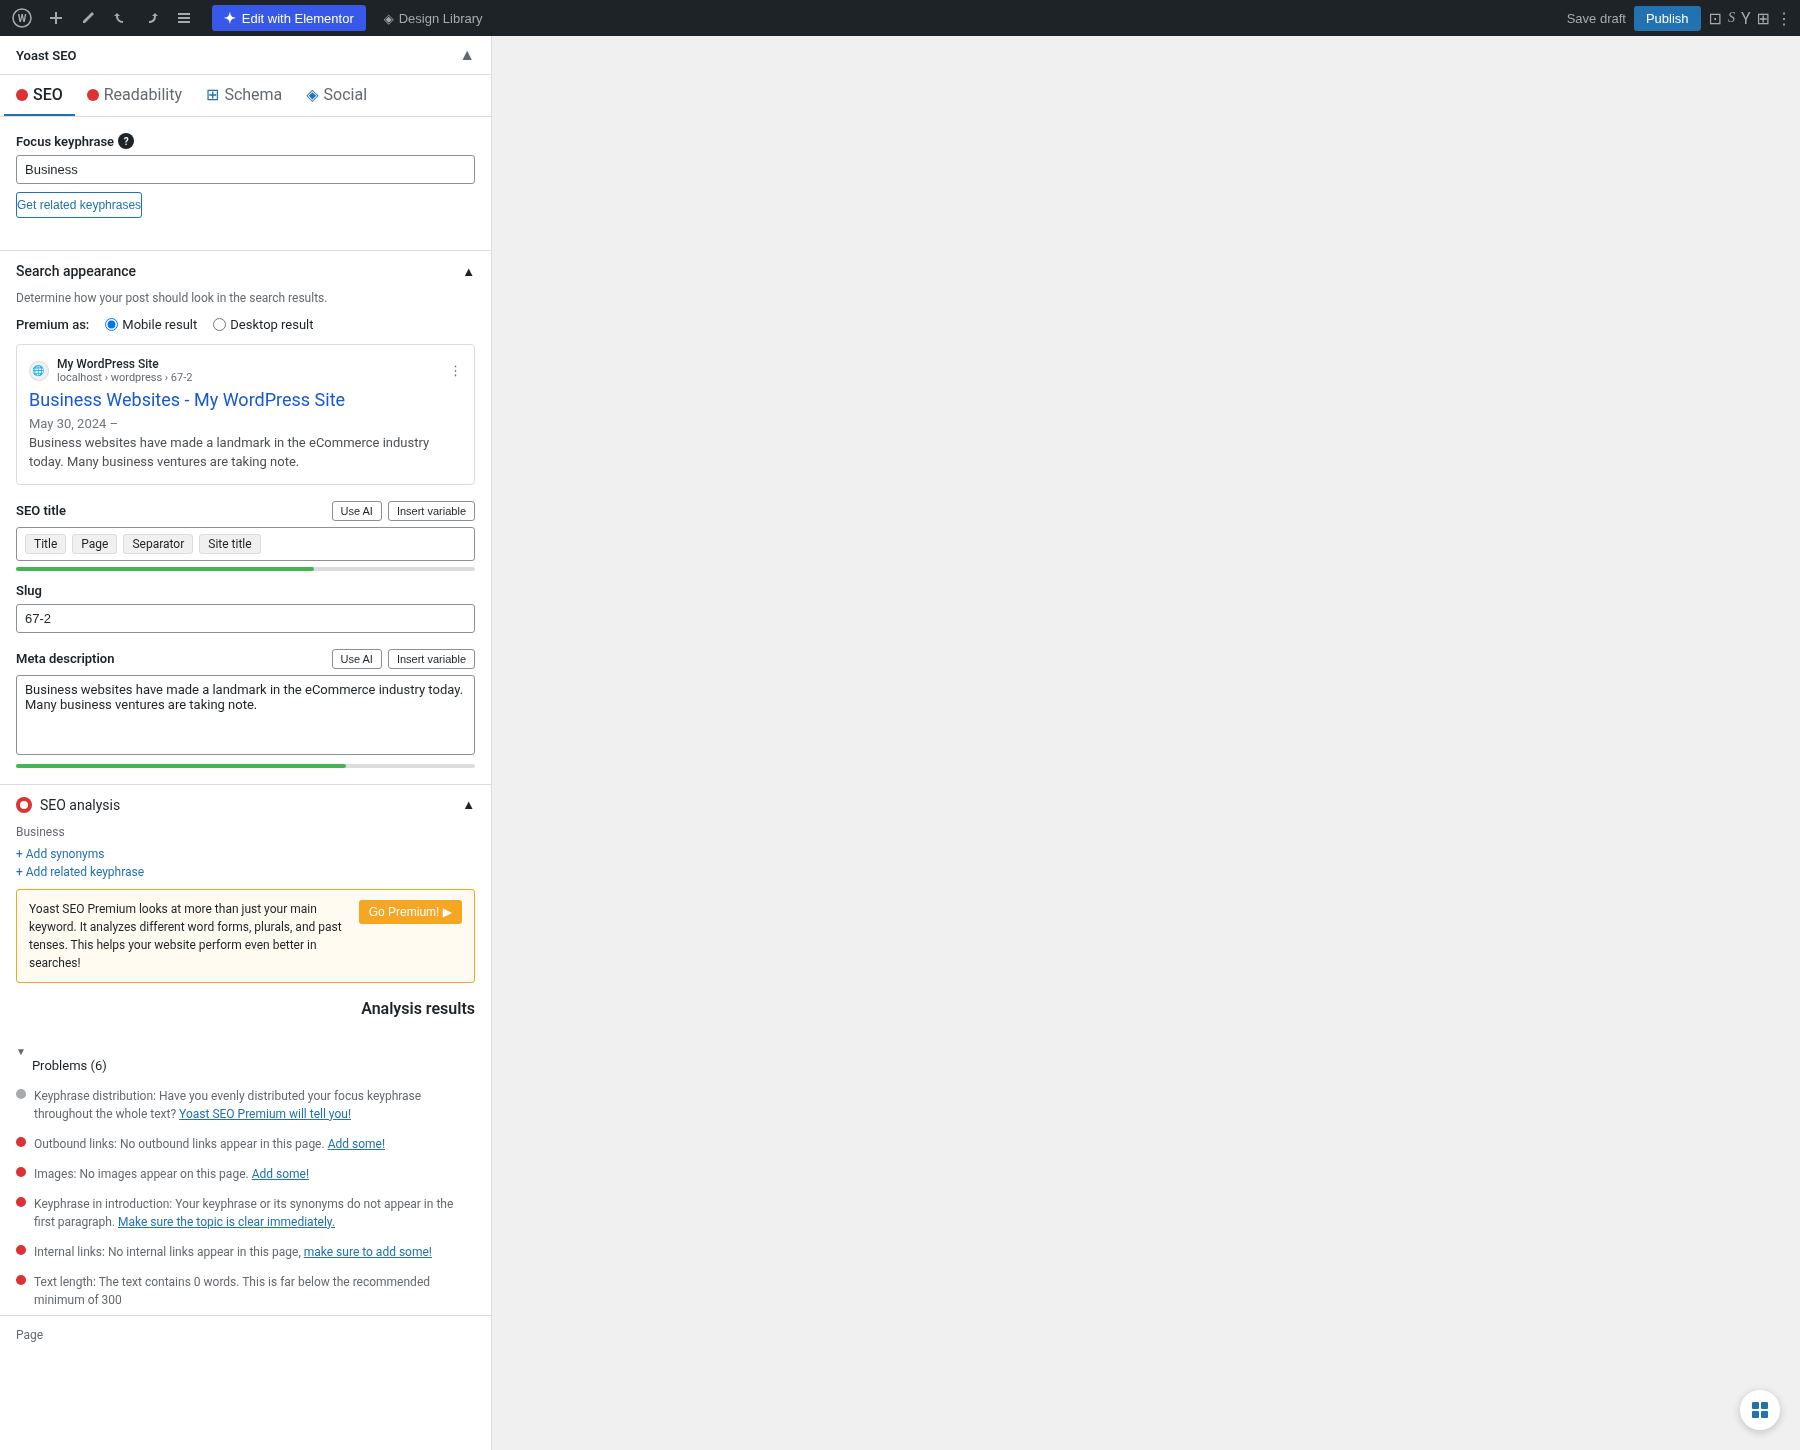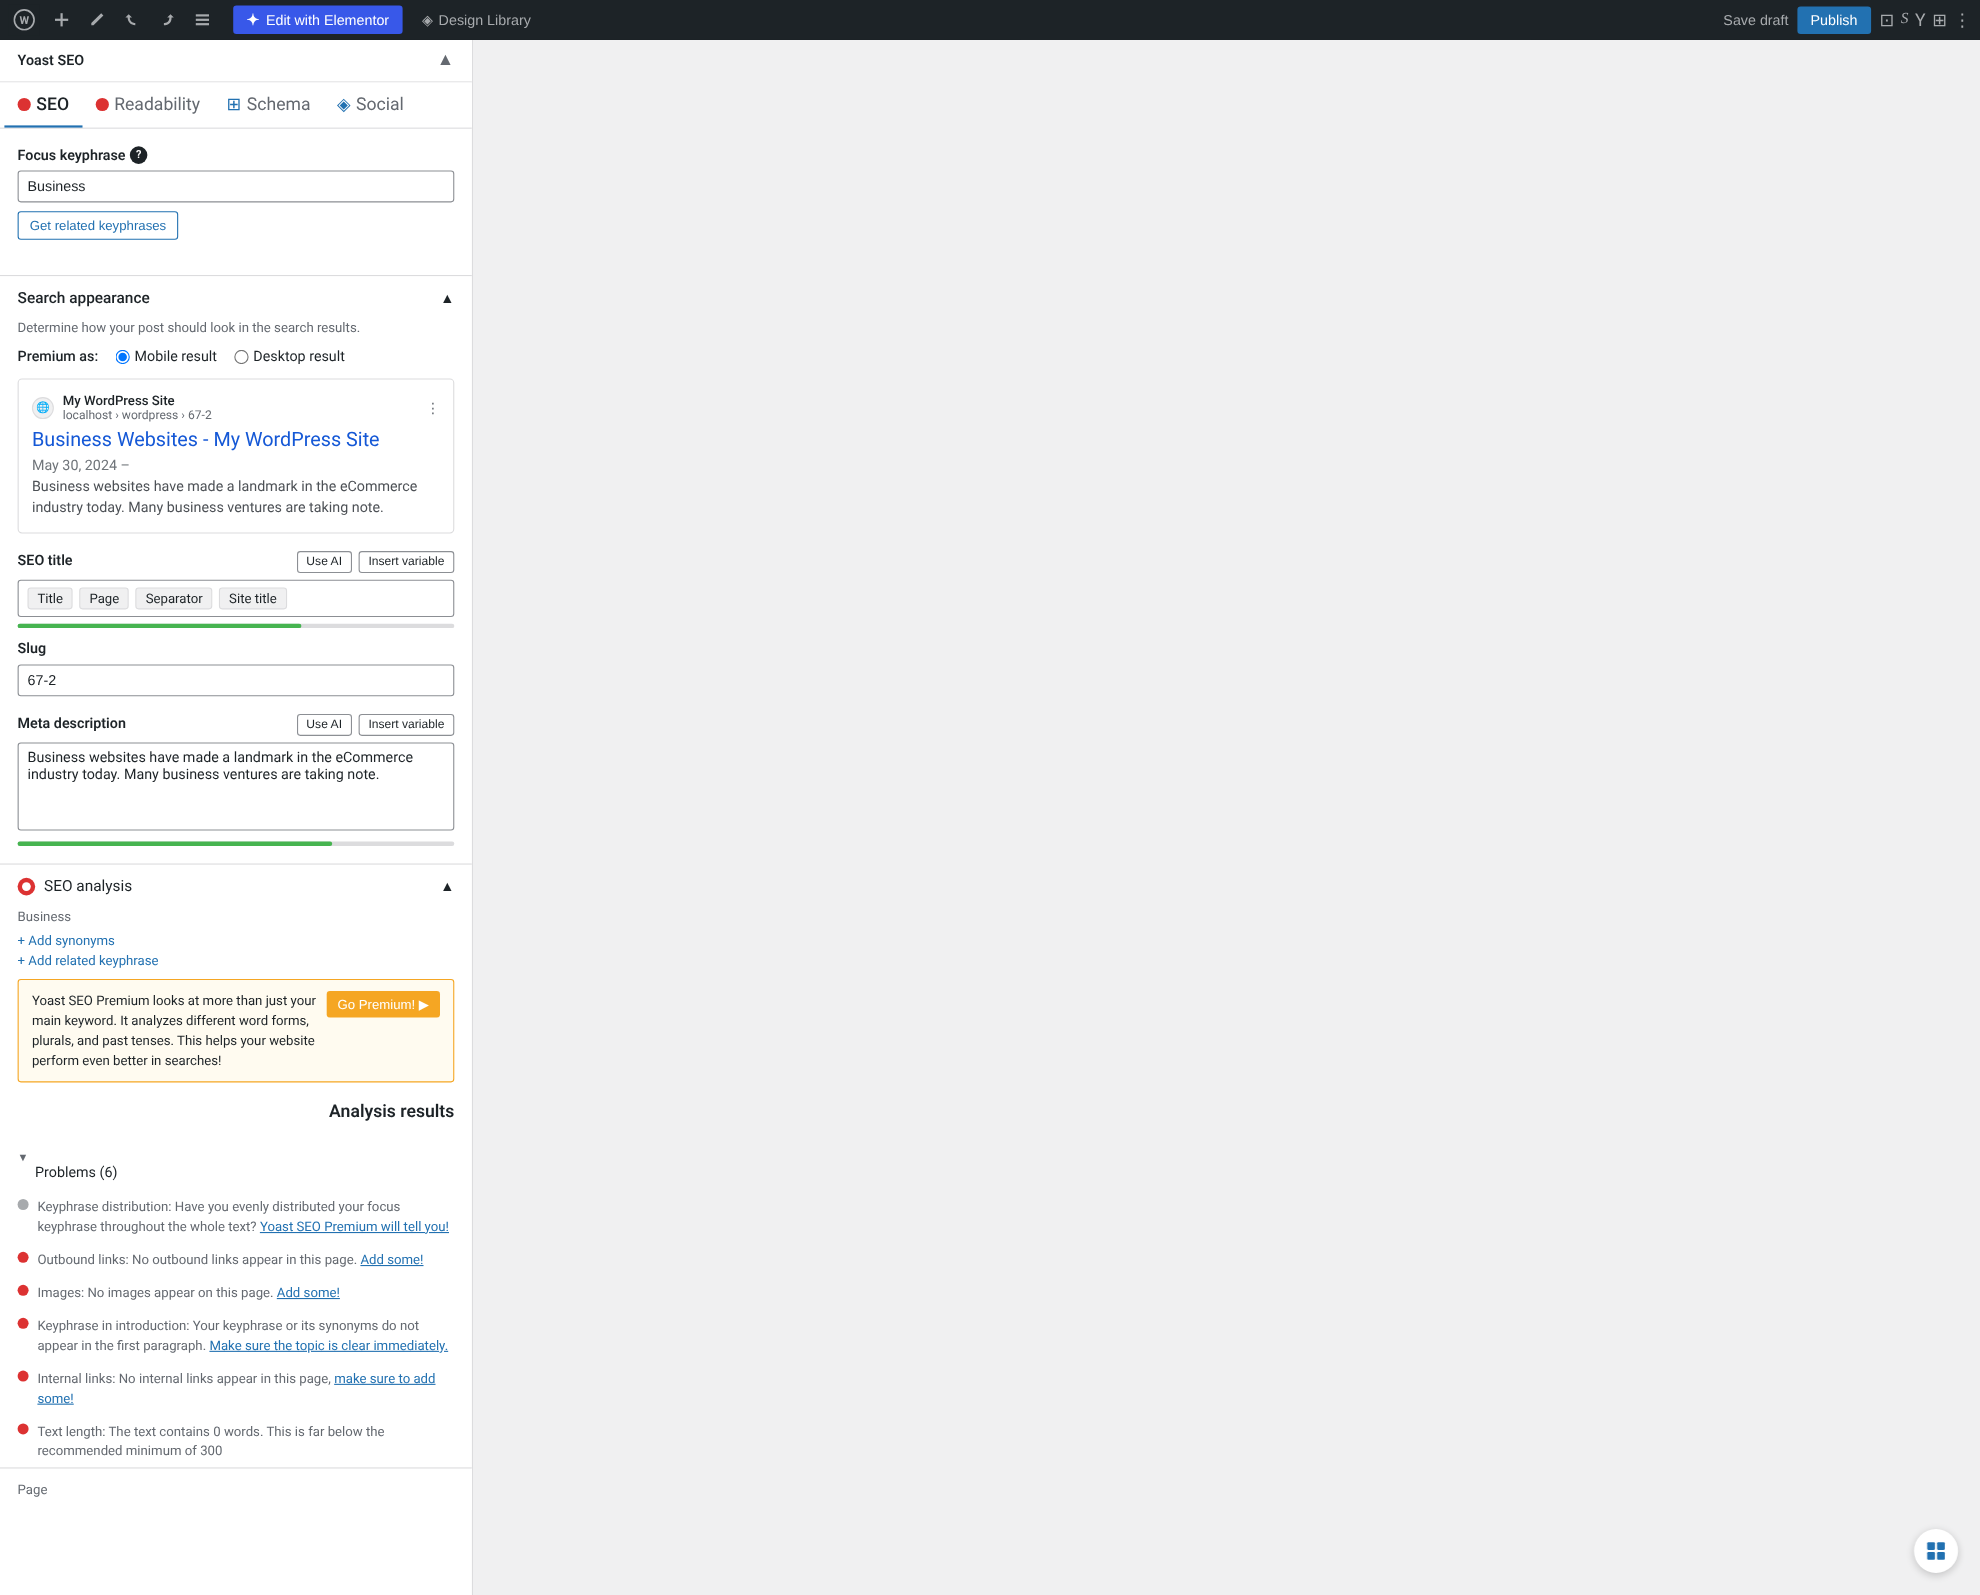--- a/index.html
+++ b/index.html
@@ -18,41 +18,41 @@
     .save-draft-btn { background: none; border: none; color: #a7aaad; cursor: pointer; font-size: 13px; }
     .publish-btn { background: #2271b1; color: #fff; border: none; border-radius: 3px; padding: 5px 12px; font-size: 13px; cursor: pointer; }
     .toolbar-icon-group { display: flex; align-items: center; gap: 6px; }
     .toolbar-icon-sm { color: #a7aaad; font-size: 16px; cursor: pointer; }
 
     
     .main-wrapper { margin-top: 36px; display: flex; min-height: calc(100vh - 36px); }
 
     
     .yoast-panel {
-      width: 430px; background: #fff; border-right: 1px solid #dcdcde; overflow-y: auto; flex-shrink: 0;
+      width: 492px; background: #fff; border-right: 1px solid #dcdcde; overflow-y: auto; flex-shrink: 0;
     }
     .yoast-header {
       display: flex; align-items: center; justify-content: space-between; padding: 10px 16px; background: #fff; border-bottom: 1px solid #dcdcde;
     }
     .yoast-title { font-size: 13px; font-weight: 600; color: #1d2327; }
     .yoast-collapse-btn { background: none; border: none; cursor: pointer; color: #646970; font-size: 16px; }
 
     
     .yoast-tabs { display: flex; border-bottom: 1px solid #dcdcde; padding: 0 4px; background: #fff; }
     .yoast-tab { display: flex; align-items: center; gap: 5px; padding: 10px 12px; cursor: pointer; font-size: 16px; color: #646970; border-bottom: 2px solid transparent; text-decoration: none; }
     .yoast-tab.active { color: #1d2327; border-bottom-color: #2271b1; font-weight: 500; }
 
     
     .panel-content { padding: 16px; }
 
     
     .section-label { font-size: 13px; font-weight: 600; color: #1d2327; margin-bottom: 6px; display: flex; align-items: center; gap: 4px; }
     .help-icon { width: 16px; height: 16px; border-radius: 50%; background: #1d2327; color: #fff; display: inline-flex; align-items: center; justify-content: center; font-size: 10px; cursor: pointer; flex-shrink: 0; }
     .text-input { width: 100%; border: 1px solid #8c8f94; border-radius: 3px; padding: 6px 8px; font-size: 13px; color: #1d2327; outline: none; }
-    .get-keyphrases-btn { background: #fff; border: 1px solid #2271b1; color: #2271b1; border-radius: 3px; padding: 5px 10px; font-size: 12px; cursor: pointer; margin-top: 8px; }
+    .get-keyphrases-btn { background: #fff; border: 1px solid #2271b1; color: #2271b1; border-radius: 3px; padding: 5px 0; font-size: 12px; cursor: pointer; margin-top: 8px; }
 
     
     .section-collapsible { border-top: 1px solid #dcdcde; margin-top: 16px; padding-top: 0; }
     .section-header-row { display: flex; align-items: center; justify-content: space-between; padding: 12px 16px; cursor: pointer; }
     .section-header-title { font-size: 14px; font-weight: 500; color: #1d2327; }
     .section-body { padding: 0 16px 16px; }
     .section-desc { font-size: 12px; color: #646970; margin-bottom: 12px; }
 
     .preview-as-row { display: flex; align-items: center; gap: 16px; margin-bottom: 12px; font-size: 13px; }
     .preview-as-label { font-size: 13px; color: #1d2327; font-weight: 500; }

